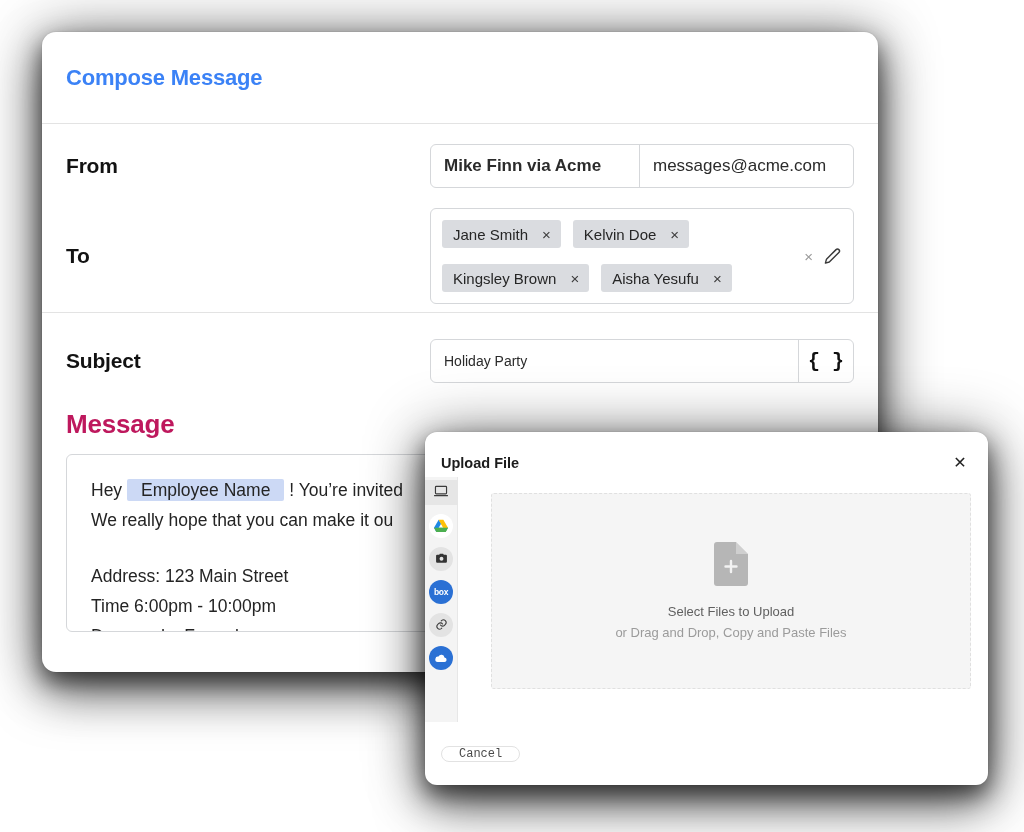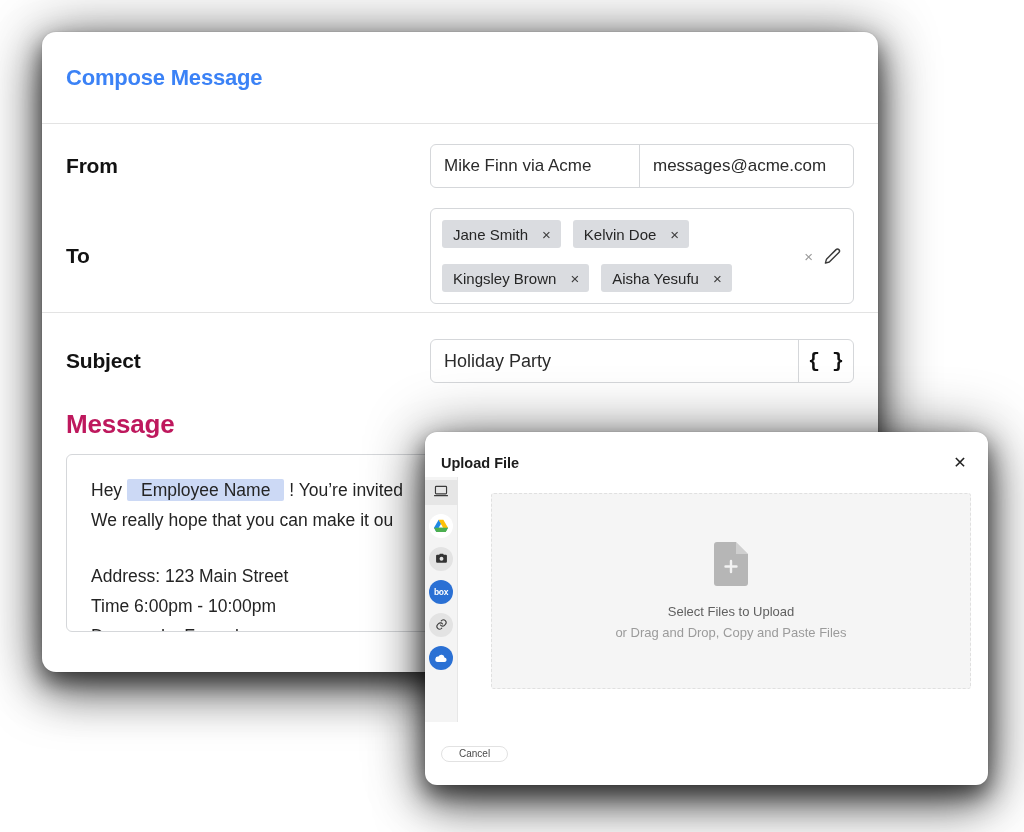--- a/index.html
+++ b/index.html
@@ -56,21 +56,21 @@
     border: 1px solid #d5d7da;
     border-radius: 6px;
     overflow: hidden;
     background: #fff;
   }
   .from-name, .from-email {
     display: flex; align-items: center;
     font-size: 17px; color: #2b2b2b;
     padding: 0 13px;
   }
-  .from-name { width: 209px; border-right: 1px solid #d5d7da; }
+  .from-name { width: 209px; border-right: 1px solid #d5d7da; font-weight: bold; }
   .from-email { flex: 1; }
 
   
   .to-row { min-height: 104px; align-items: center; padding-bottom: 8px; }
   .to-box {
     position: relative;
     border: 1px solid #d5d7da;
     border-radius: 6px;
     background: #fff;
     padding: 11px 56px 11px 11px;
@@ -102,21 +102,21 @@
   .subject-section { border-top: 1px solid #e3e3e3; }
   .subject-row { height: 96px; align-items: center; }
   .subject-box {
     display: flex; height: 44px;
     border: 1px solid #d5d7da;
     border-radius: 6px;
     overflow: hidden; background: #fff;
   }
   .subject-value {
     flex: 1; display: flex; align-items: center;
-    padding: 0 13px; font-size: 18px; color: #2b2b2b;
+    padding: 0 13px; font-size: 14px; color: #2b2b2b;
   }
   .subject-merge {
     width: 55px; display: flex; align-items: center; justify-content: center;
     border-left: 1px solid #d5d7da;
     font-size: 20px; font-weight: bold; color: #111;
     font-family: "Liberation Mono", monospace;
   }
 
   
   .message-block { padding: 0 24px; }
@@ -224,22 +224,22 @@
     display: flex; align-items: center;
     padding-left: 16px;
     flex-shrink: 0;
   }
   .cancel-btn {
     height: 16px; padding: 0 17px;
     border: 1px solid #e2e2e2;
     border-radius: 14px;
     background: #fff;
     display: inline-flex; align-items: center;
-    font-size: 10px; color: #4a4a4a;
-    font-family: Liberation Sans, sans-serif;
+    font-size: 12px; color: #4a4a4a;
+    font-family: Liberation Mono, monospace;
   }
 </style>
 </head>
 <body>
 
 <div class="stage">
 
   <div class="compose-card">
 
     <div class="compose-header">

